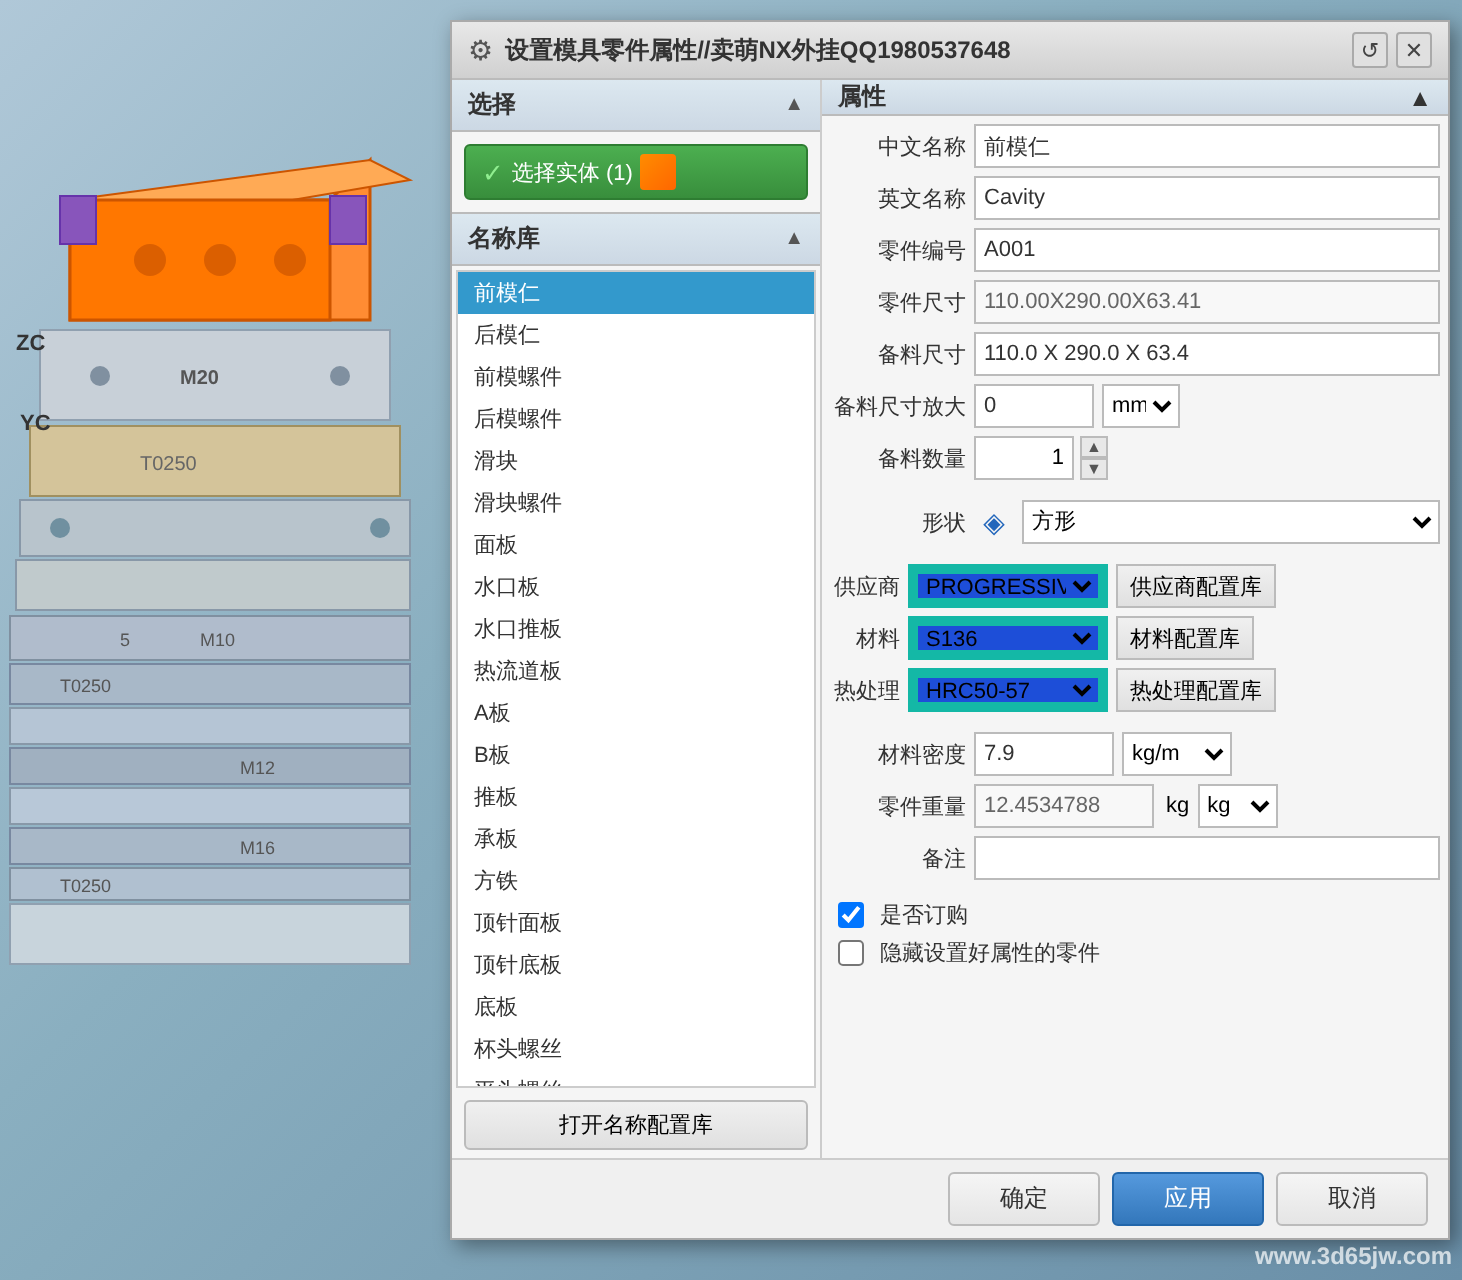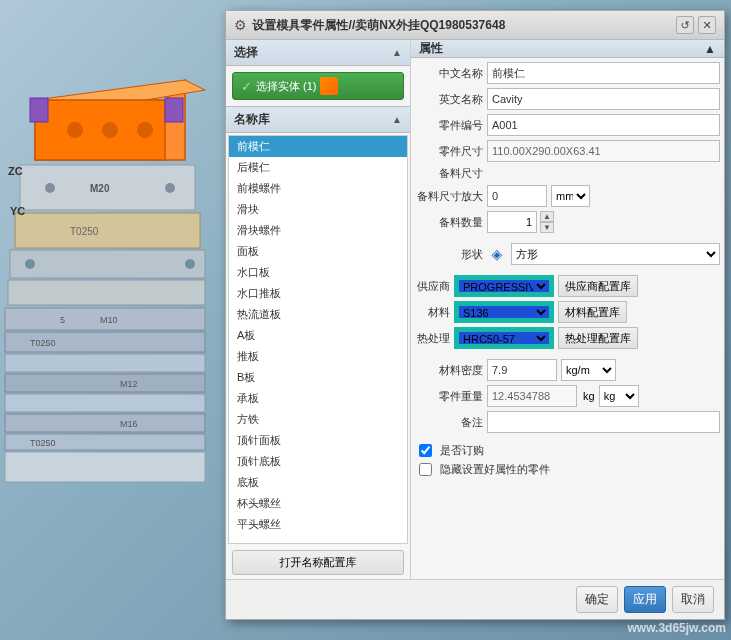--- a/index.html
+++ b/index.html
@@ -367,21 +367,21 @@
       border-top: 1px solid #ccc;
       padding: 6px 10px;
       display: flex;
       justify-content: flex-end;
       gap: 6px;
       background: #f0f0f0;
       flex-shrink: 0;
     }
 
     .footer-btn {
-      padding: 4px 8px;
+      padding: 4px 25px;
       border: 1px solid #bbb;
       border-radius: 3px;
       cursor: pointer;
       font-size: 12px;
       background: linear-gradient(to bottom, #f5f5f5, #e5e5e5);
       color: #333;
     }
 
     .footer-btn.primary {
       background: linear-gradient(to bottom, #5599dd, #3377bb);
@@ -499,29 +499,30 @@
       <div class="name-lib-header">
         <span>名称库</span>
         <span class="panel-header-arrow">▲</span>
       </div>
 
       <div class="name-list-container">
         <div class="name-list" id="name-list">
         <div class="name-list-item selected">前模仁</div>
             <div class="name-list-item">后模仁</div>
             <div class="name-list-item">前模螺件</div>
+            <div class="name-list-item">后模螺件</div>
             <div class="name-list-item">滑块</div>
             <div class="name-list-item">滑块螺件</div>
             <div class="name-list-item">面板</div>
             <div class="name-list-item">水口板</div>
             <div class="name-list-item">水口推板</div>
             <div class="name-list-item">热流道板</div>
             <div class="name-list-item">A板</div>
+            <div class="name-list-item">B板</div>
             <div class="name-list-item">推板</div>
-            <div class="name-list-item">B板</div>
             <div class="name-list-item">承板</div>
             <div class="name-list-item">方铁</div>
             <div class="name-list-item">顶针面板</div>
             <div class="name-list-item">顶针底板</div>
             <div class="name-list-item">底板</div>
             <div class="name-list-item">杯头螺丝</div>
             <div class="name-list-item">平头螺丝</div>
           </div>
       </div>
 
@@ -552,20 +553,21 @@
           <input class="attr-input" type="text" value="A001" style="">
         </div>
 
         <div class="attr-row">
           <span class="attr-label">零件尺寸</span>
           <input class="attr-input readonly" type="text" readonly="" value="110.00X290.00X63.41" style="">
         </div>
 
         <div class="attr-row">
           <span class="attr-label">备料尺寸</span>
+          <input class="attr-input" type="text" value="110.0 X 290.0 X 63.4" style="">
         </div>
 
         <div class="attr-row">
           <span class="attr-label">备料尺寸放大</span>
           <input class="attr-input" type="text" style="width: 60px; flex: 0 0 auto;" value="0">
           <select class="unit-select">
             <option>mm</option>
             <option>%</option>
           </select>
         </div>

